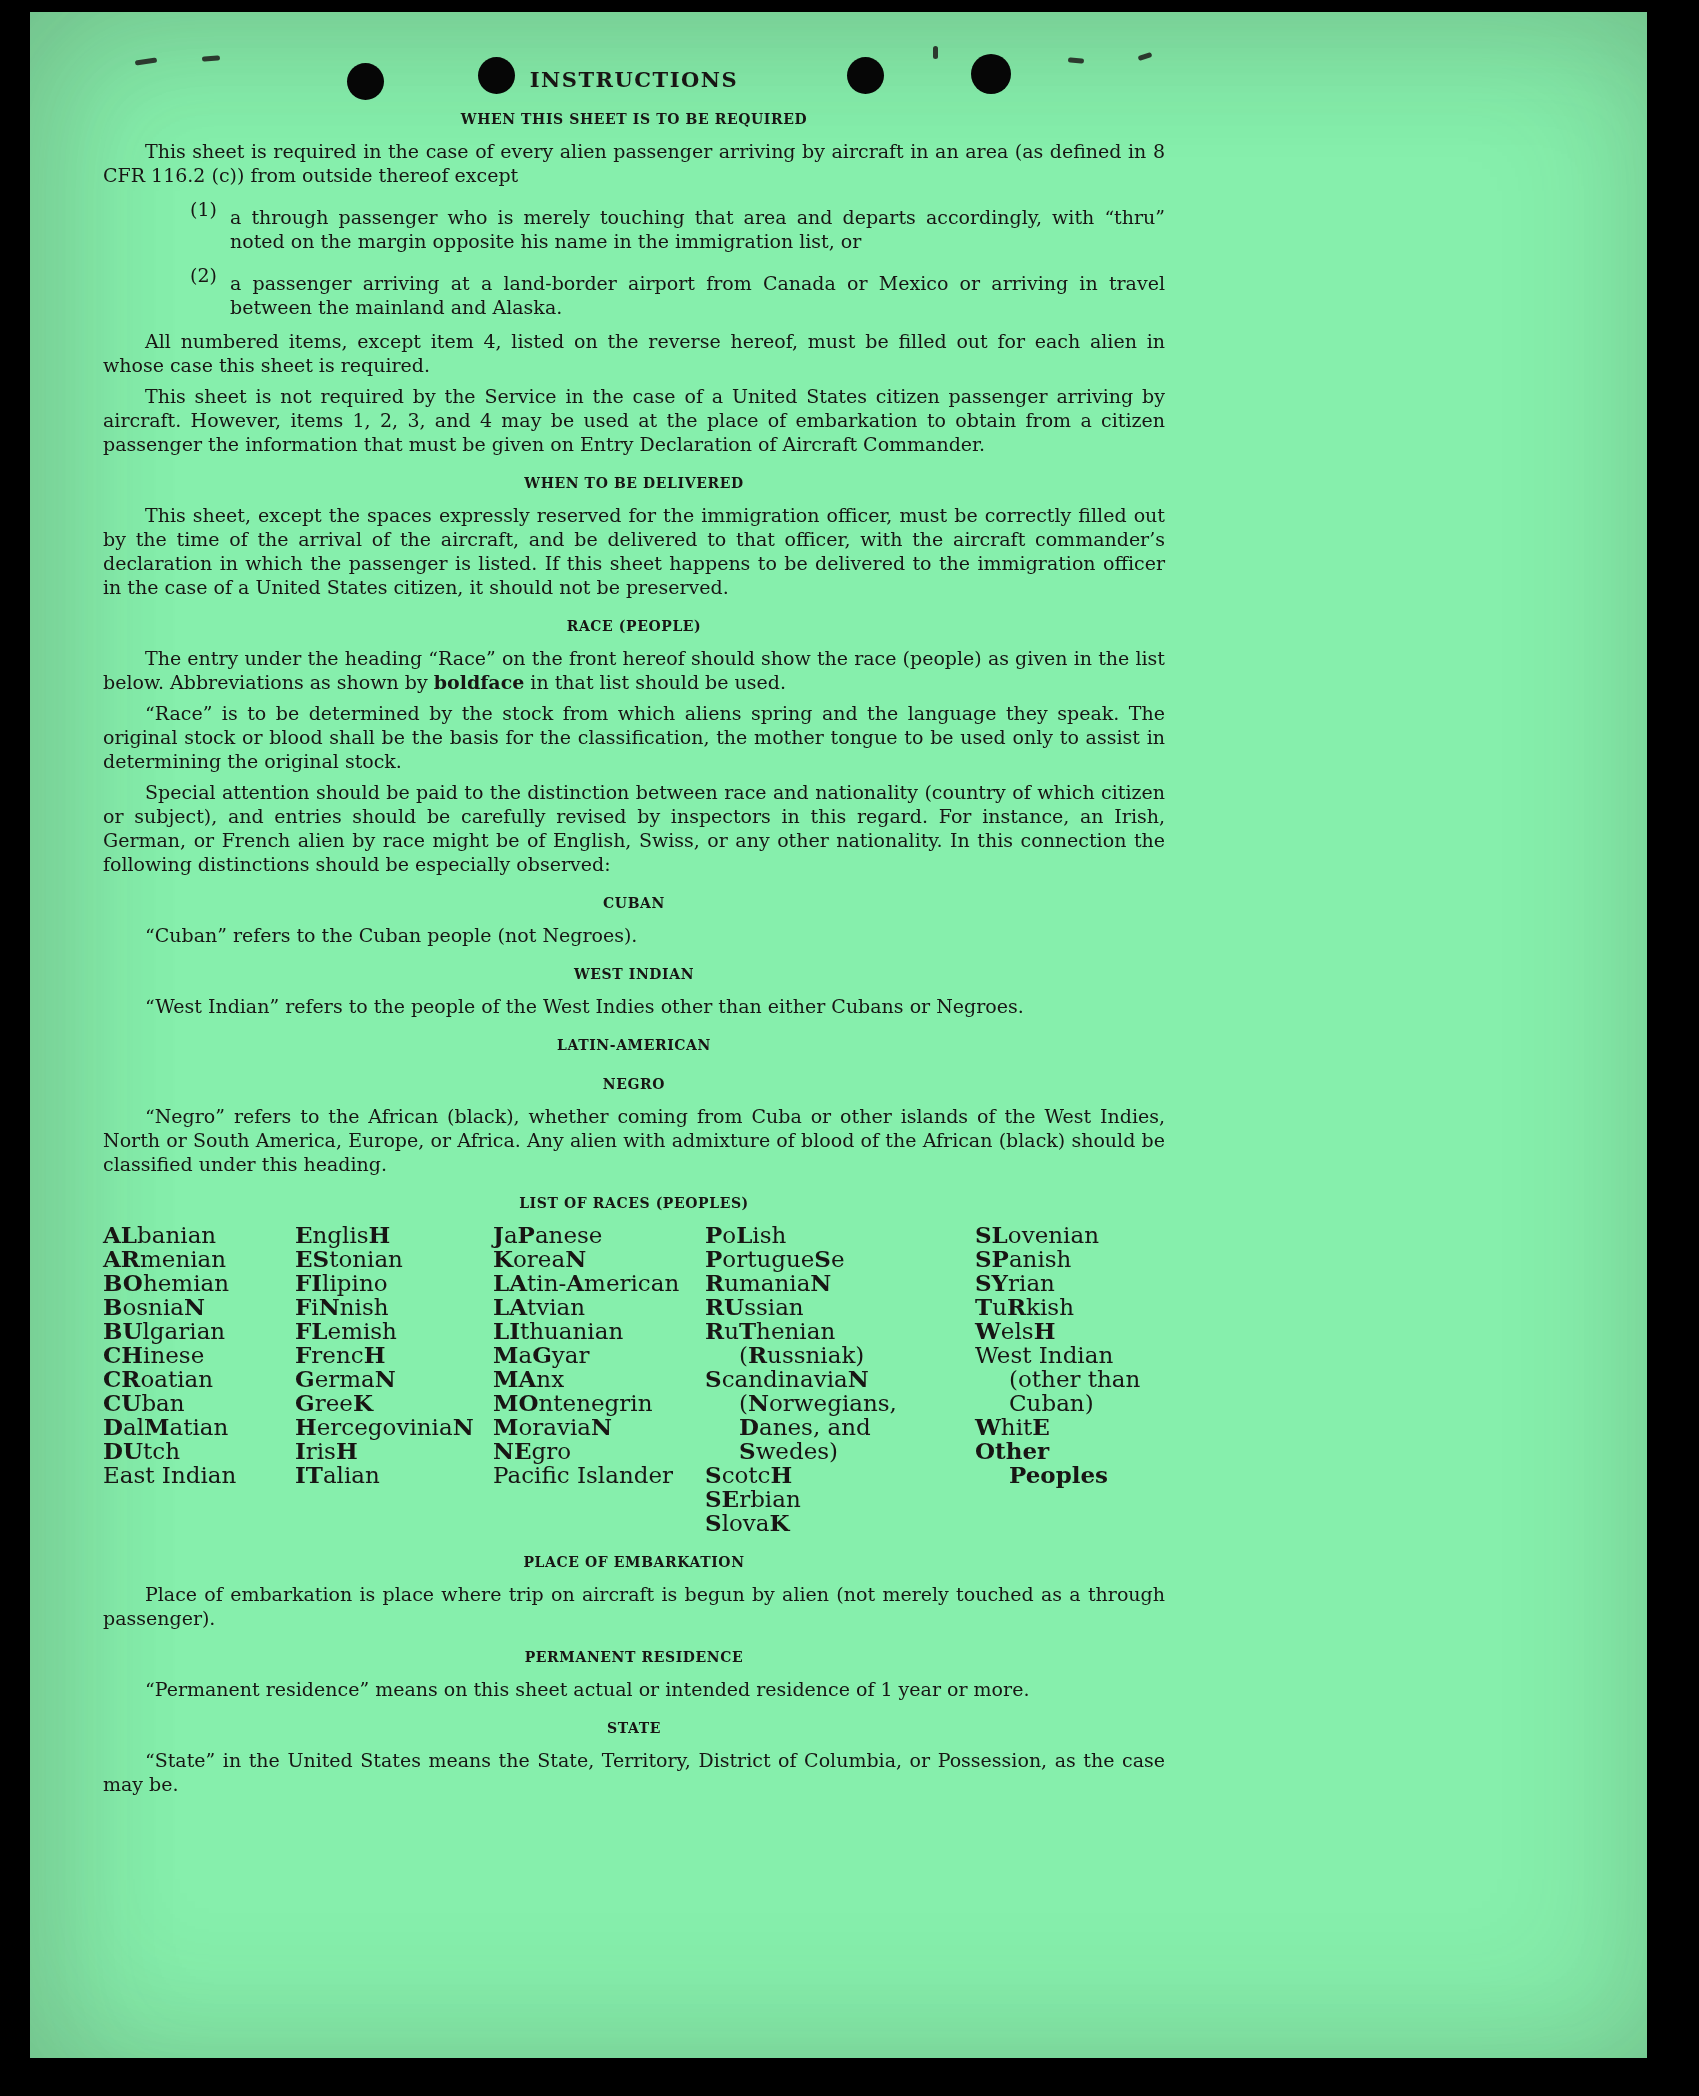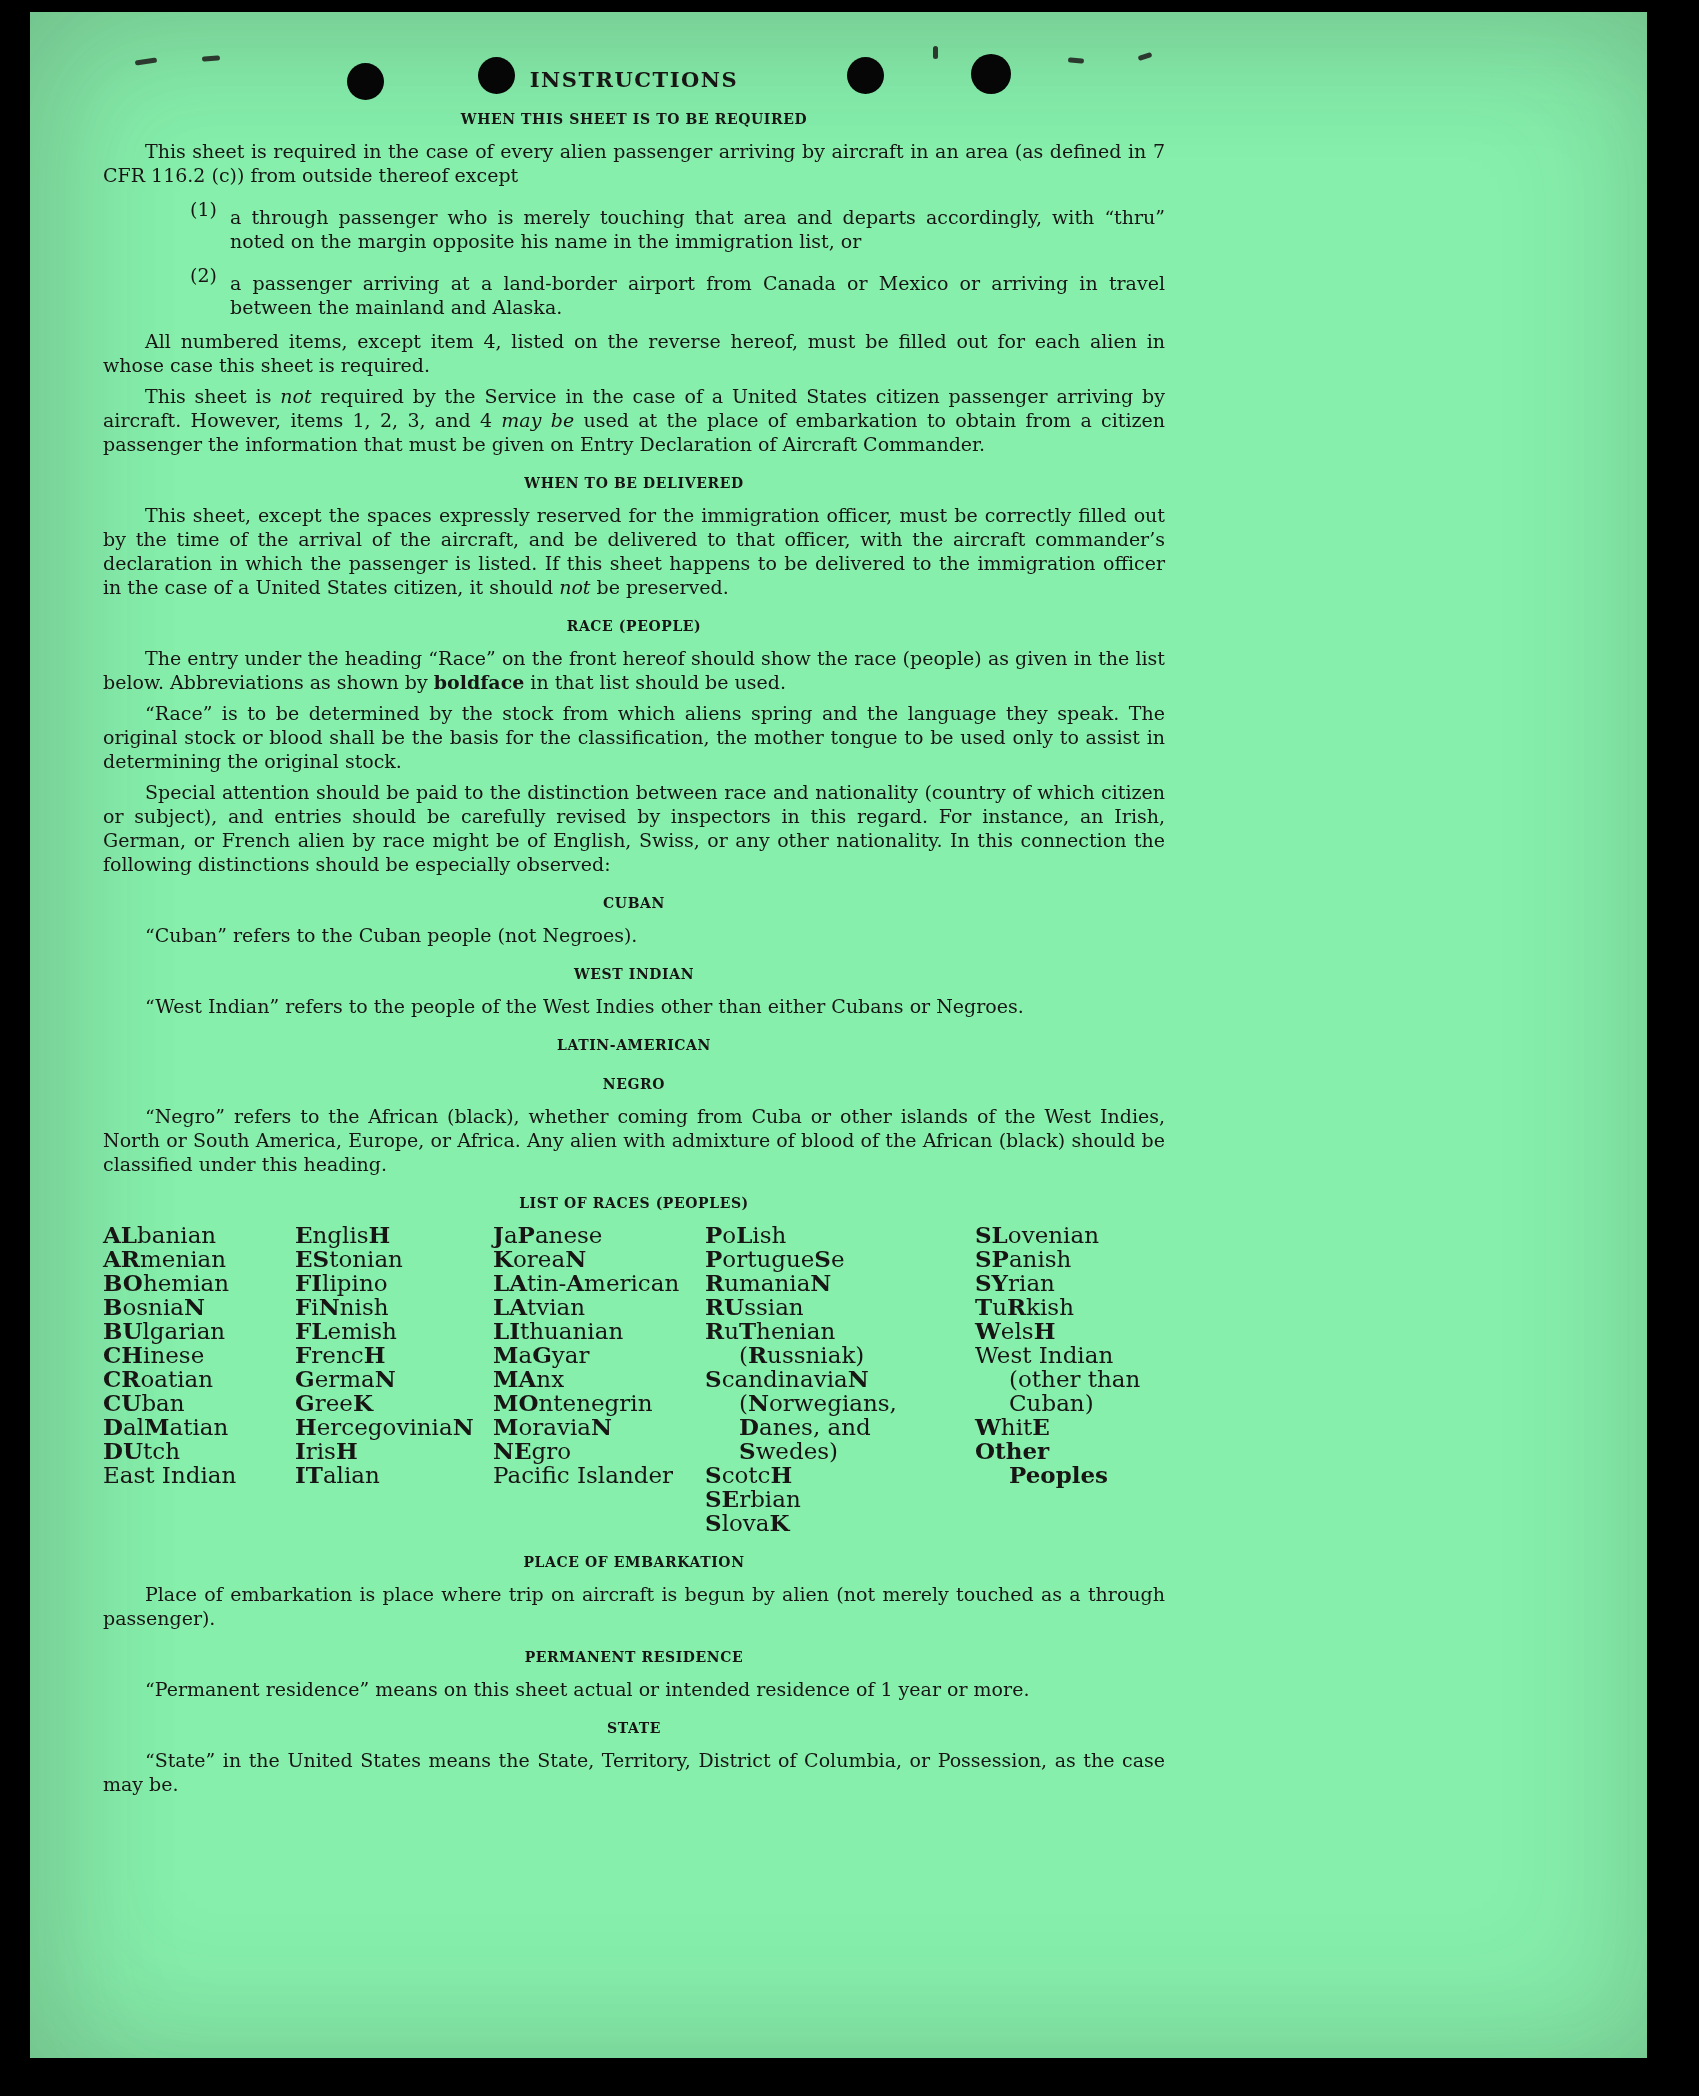--- a/index.html
+++ b/index.html
@@ -36,21 +36,21 @@
   }
   p.body {
     font-size:19px; line-height:24px; text-align:justify; margin:7px 0;
   }
   .ind { text-indent:42px; }
   .numitem {
     display:flex; font-size:19px; line-height:24px; margin:10px 0 10px 87px;
   }
   .num { width:40px; flex:none; }
   .itx { text-align:justify; flex:1;margin-top:8px; }
-  .it { font-style:italic; }
+  .it { }
   .bf { font-weight:bold; }
 
   .races { display:flex; font-size:23px; line-height:24px; margin-top:2px; }
   .rcol { flex:none; }
   .c1 { width:192px; } .c2 { width:198px; } .c3 { width:212px; }
   .c4 { width:270px; } .c5 { width:190px; }
   .race-item { padding-left:34px; text-indent:-34px; padding-right:10px; }
   .bold-all { font-weight:bold; }
 </style>
 </head>
@@ -66,21 +66,21 @@
   <div class="mark m3"></div>
   <div class="mark m4"></div>
   <div class="mark m5"></div>
 
   <div class="content">
 
     <div class="title">INSTRUCTIONS</div>
 
     <div class="hd">WHEN THIS SHEET IS TO BE REQUIRED</div>
 
-    <p class="body ind">This sheet is required in the case of every alien passenger arriving by aircraft in an area (as defined in 7 CFR 116.2 (c)) from outside thereof except</p>
+    <p class="body ind">This sheet is required in the case of every alien passenger arriving by aircraft in an area (as defined in 8 CFR 116.2 (c)) from outside thereof except</p>
 
     <div class="numitem">
       <span class="num">(1)</span>
       <span class="itx">a through passenger who is merely touching that area and departs accordingly, with “thru” noted on the margin opposite his name in the immigration list, or</span>
     </div>
 
     <div class="numitem">
       <span class="num">(2)</span>
       <span class="itx">a passenger arriving at a land-border airport from Canada or Mexico or arriving in travel between the mainland and Alaska.</span>
     </div>

